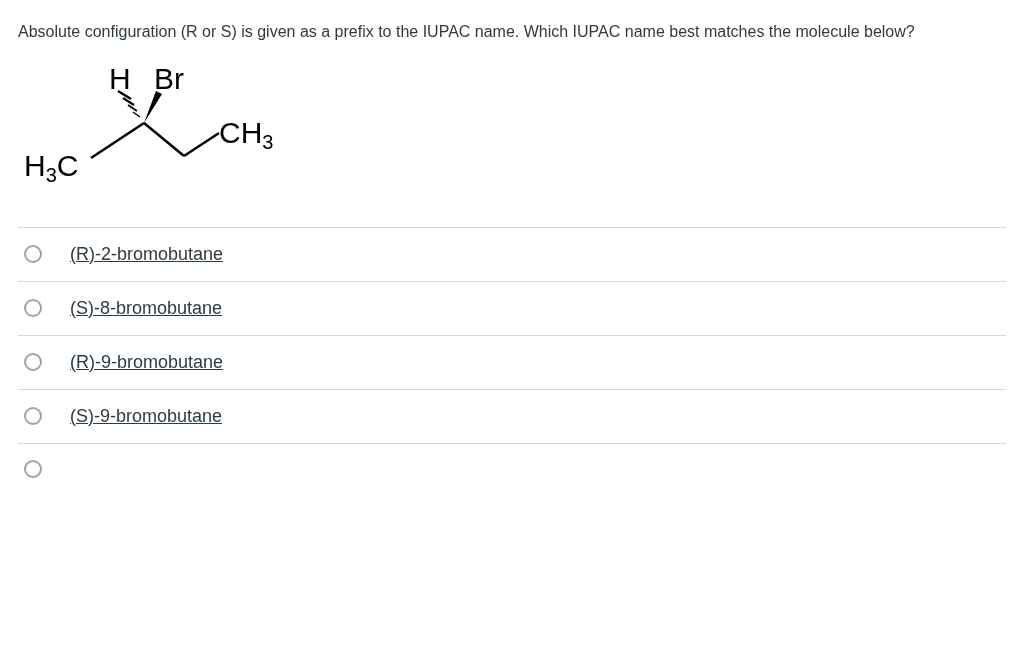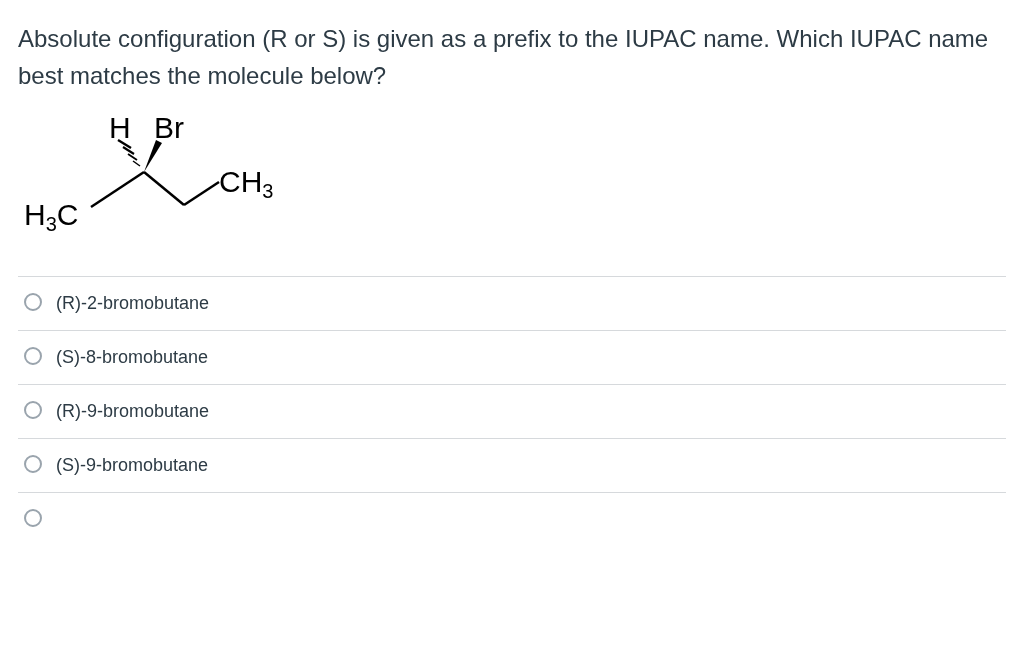--- a/index.html
+++ b/index.html
@@ -5,36 +5,37 @@
   * { box-sizing: border-box; }
   body {
     margin: 0;
     padding: 20px 18px;
     font-family: "Helvetica Neue", Arial, sans-serif;
     color: #2d3b45;
     background: #ffffff;
     width: 1024px;
   }
   .question {
-    font-size: 24px;
+    font-size: 16px;
     line-height: 1.55;
     margin-bottom: 16px;
   }
   .molecule {
     margin: 8px 0 22px 6px;
   }
   .options {
     border-top: 1px solid #d6d9dc;
   }
   .option-row {
     border-bottom: 1px solid #d6d9dc;
     padding: 16px 6px;
     display: flex;
-    align-items: flex-start;
-    gap: 14px;
+    align-items: center;
+    gap: 28px;
+    text-decoration: underline;
   }
   .option-row:last-child {
     border-bottom: none;
   }
   .radio {
     width: 18px;
     height: 18px;
     border: 2px solid #9aa4ad;
     border-radius: 50%;
     flex-shrink: 0;

